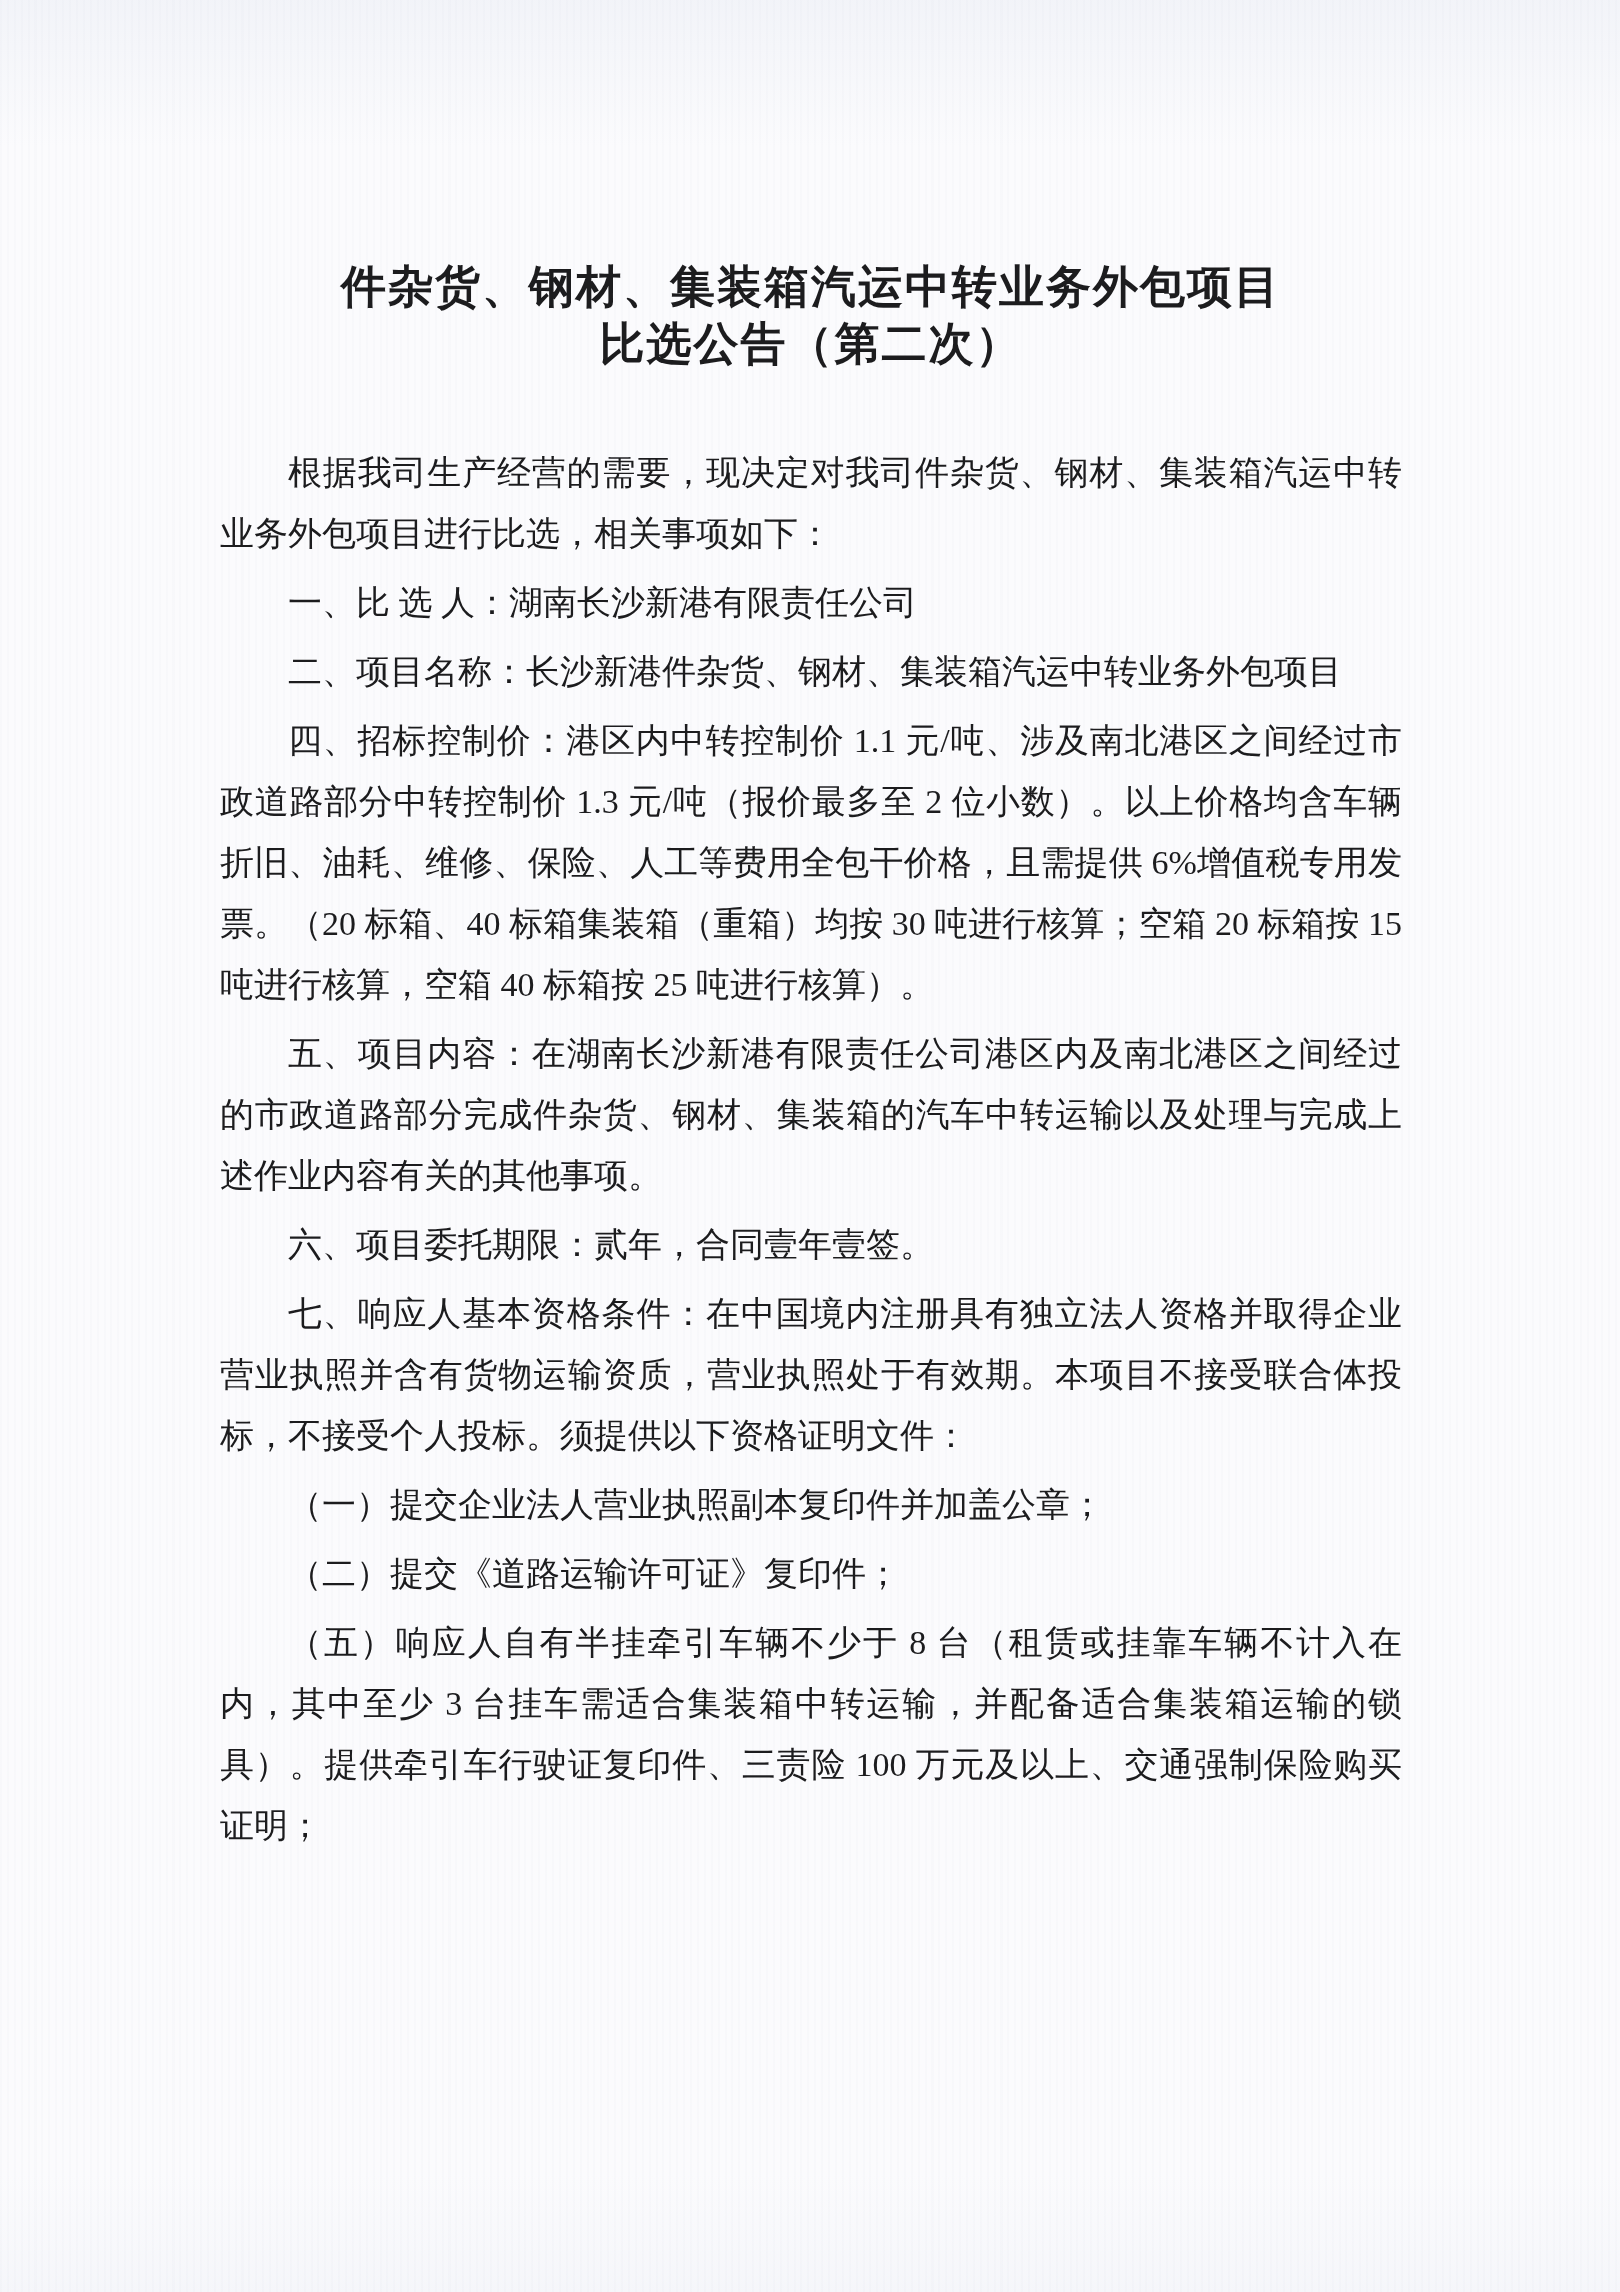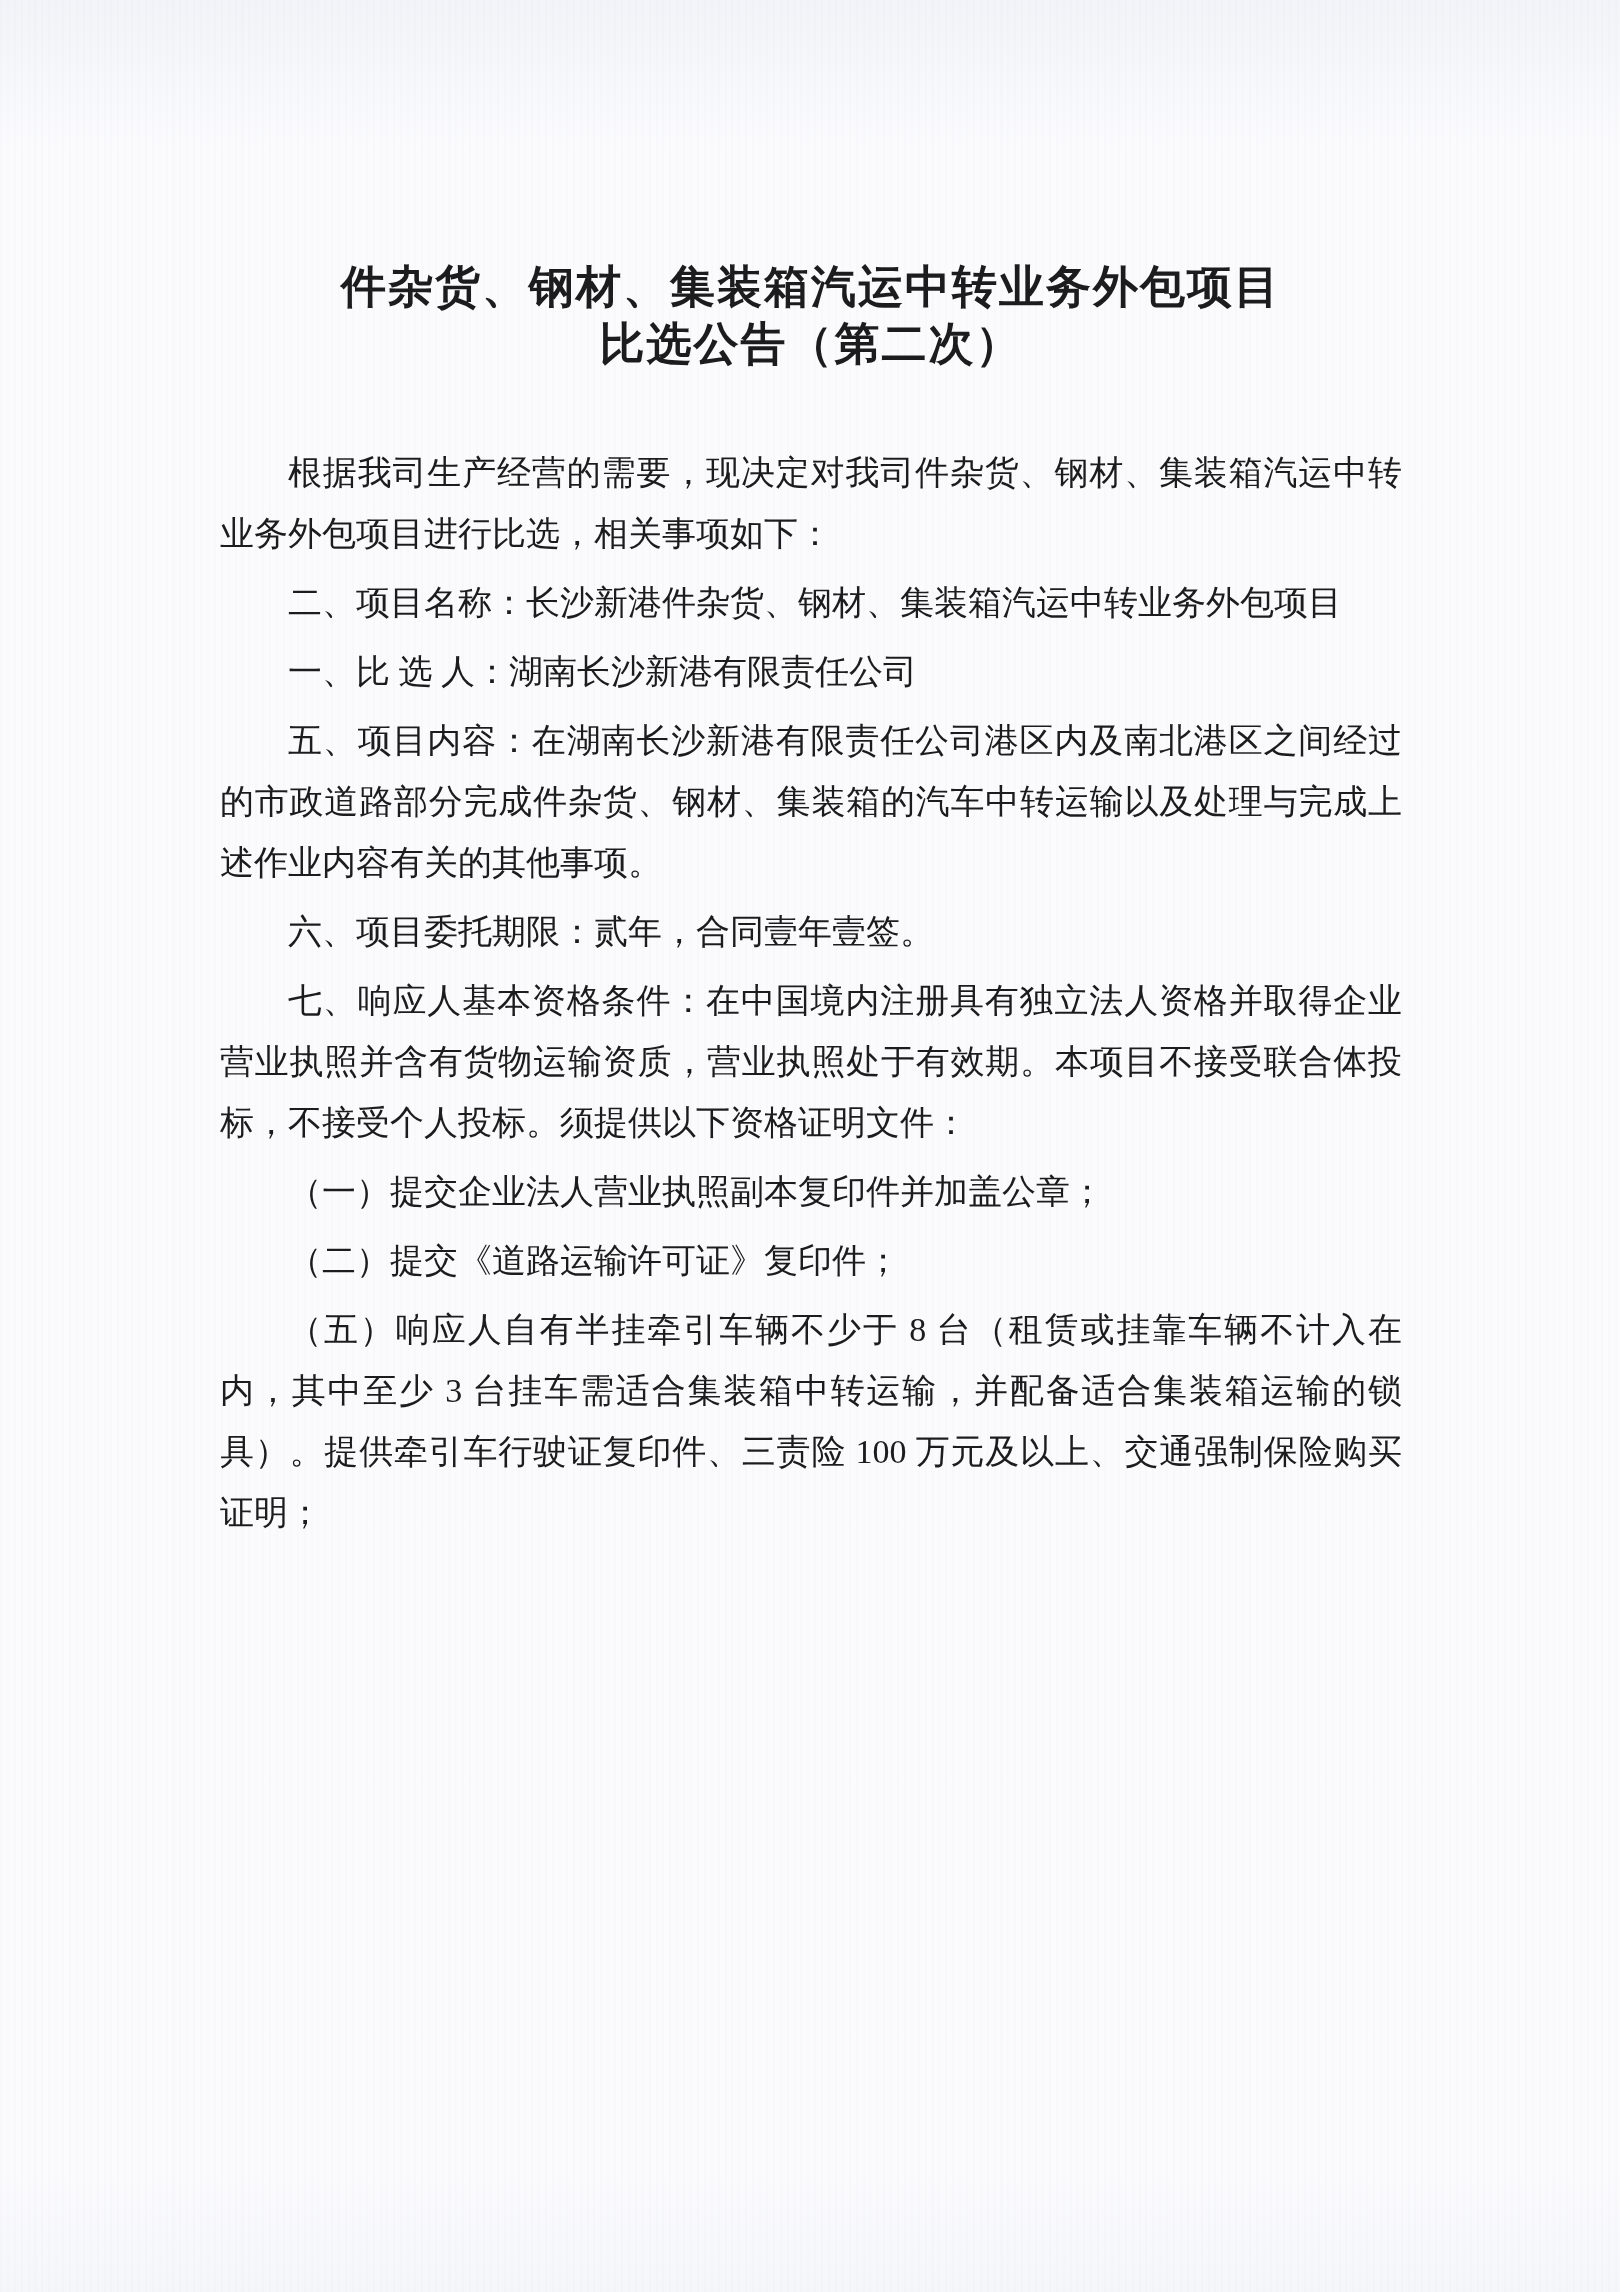--- a/index.html
+++ b/index.html
@@ -72,22 +72,23 @@
 <div class="page">
   <div class="scan-noise"></div>
 
   <h1 class="doc-title">
     <span class="title-line">件杂货、钢材、集装箱汽运中转业务外包项目</span>
     <span class="title-line">比选公告（第二次）</span>
   </h1>
 
   <div class="doc-body" id="doc-body">
       <p class="doc-para">根据我司生产经营的需要，现决定对我司件杂货、钢材、集装箱汽运中转业务外包项目进行比选，相关事项如下：</p>
+      <p class="doc-para">一、比 选 人：湖南长沙新港有限责任公司</p>
       <p class="doc-para">二、项目名称：长沙新港件杂货、钢材、集装箱汽运中转业务外包项目</p>
-      <p class="doc-para">一、比 选 人：湖南长沙新港有限责任公司</p>
+      <p class="doc-para">四、招标控制价：港区内中转控制价 1.1 元/吨、涉及南北港区之间经过市政道路部分中转控制价 1.3 元/吨（报价最多至 2 位小数）。以上价格均含车辆折旧、油耗、维修、保险、人工等费用全包干价格，且需提供 6%增值税专用发票。（20 标箱、40 标箱集装箱（重箱）均按 30 吨进行核算；空箱 20 标箱按 15 吨进行核算，空箱 40 标箱按 25 吨进行核算）。</p>
       <p class="doc-para">五、项目内容：在湖南长沙新港有限责任公司港区内及南北港区之间经过的市政道路部分完成件杂货、钢材、集装箱的汽车中转运输以及处理与完成上述作业内容有关的其他事项。</p>
       <p class="doc-para">六、项目委托期限：贰年，合同壹年壹签。</p>
       <p class="doc-para">七、响应人基本资格条件：在中国境内注册具有独立法人资格并取得企业营业执照并含有货物运输资质，营业执照处于有效期。本项目不接受联合体投标，不接受个人投标。须提供以下资格证明文件：</p>
       <p class="doc-para">（一）提交企业法人营业执照副本复印件并加盖公章；</p>
       <p class="doc-para">（二）提交《道路运输许可证》复印件；</p>
       <p class="doc-para">（五）响应人自有半挂牵引车辆不少于 8 台（租赁或挂靠车辆不计入在内，其中至少 3 台挂车需适合集装箱中转运输，并配备适合集装箱运输的锁具）。提供牵引车行驶证复印件、三责险 100 万元及以上、交通强制保险购买证明；</p>
     </div>
 </div>
 
 

